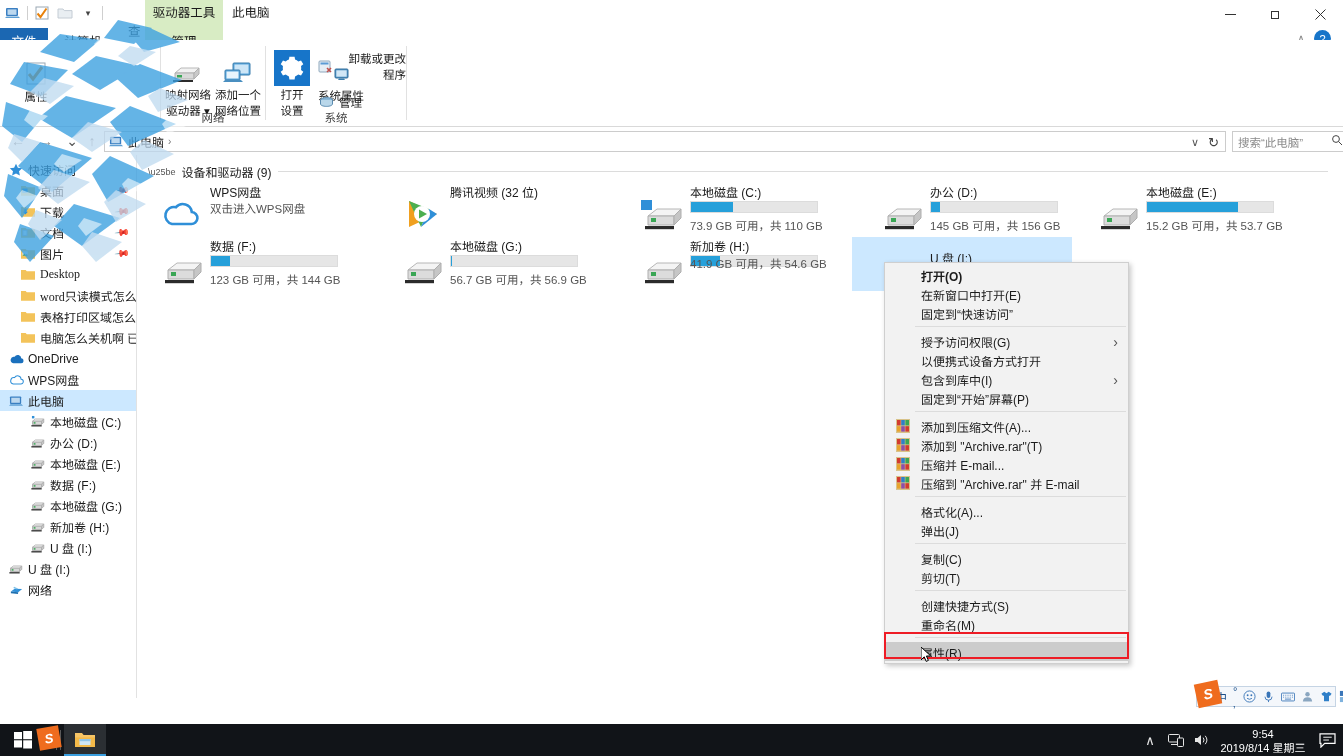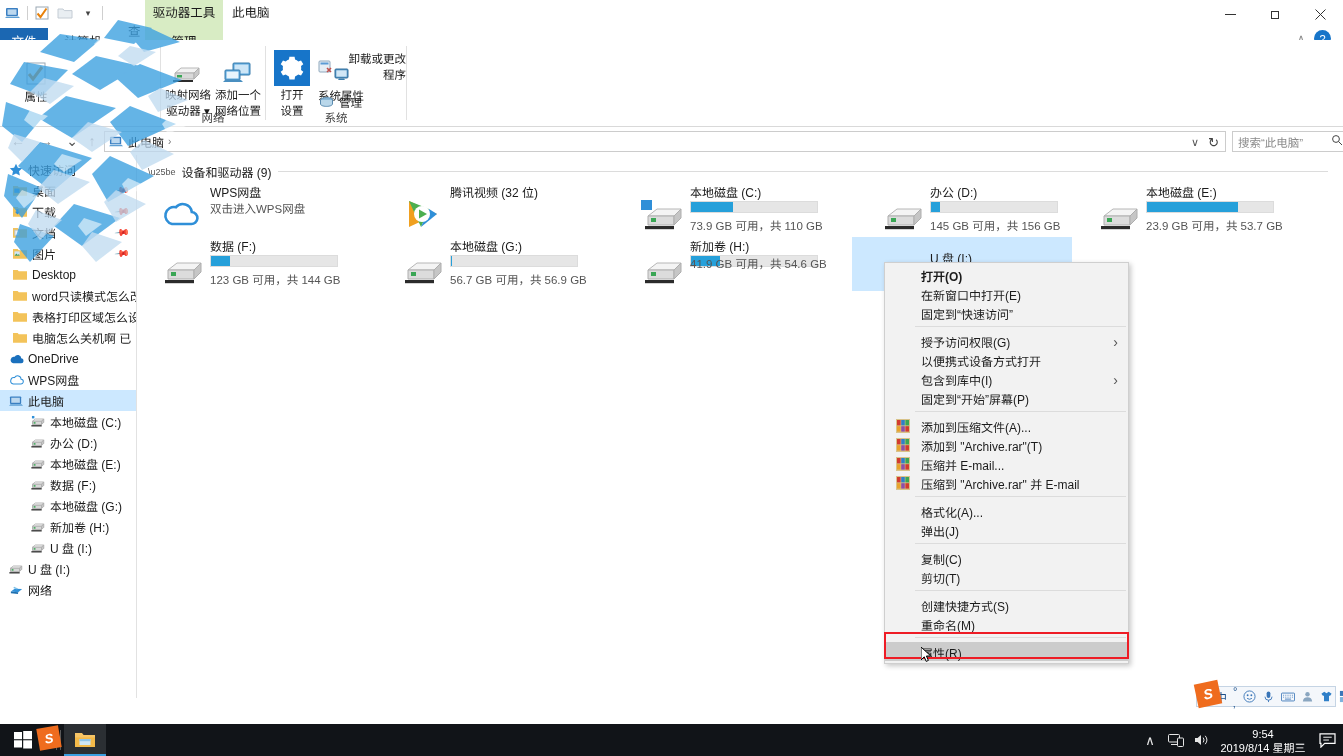--- a/index.html
+++ b/index.html
@@ -70,21 +70,21 @@
   
   .sidebar { position:absolute; left:0; top:155px; width:137px; height:543px;
              background:#fff; border-right:1px solid #e2e2e2; overflow:hidden; }
   .nav-item { position:relative; height:21px; display:flex; align-items:center; font-size:12px;
               color:#1b1b1b; white-space:nowrap; }
   .nav-item.sel { background:#cce8ff; }
   .nav-ico-box { width:16px; height:16px; margin-right:4px; display:flex; align-items:center;
                  justify-content:center; flex:0 0 16px; }
   .pin { position:absolute; right:8px; color:#9a9a9a; font-size:10px; }
   .lvl0 { padding-left:8px; }
-  .lvl1 { padding-left:12px; }
+  .lvl1 { padding-left:20px;font-family:Liberation Serif, serif; }
   .lvl2 { padding-left:30px; }
 
   
   .content { position:absolute; left:138px; top:155px; width:1205px; height:543px; background:#fff; }
   .grouphdr { position:absolute; left:10px; top:8px; display:flex; align-items:center; gap:6px; width:1180px; }
   .grouphdr-txt { font-size:12px; color:#1b1b1b; white-space:nowrap; }
   .grouphdr-line { flex:1; height:1px; background:#dcdcdc; }
   .grouphdr-chev { color:#555; font-size:9px; }
   .tile { position:absolute; width:186px; height:54px; }
   .tile.sel { background:#cce8ff; }
@@ -626,21 +626,21 @@
               <path d="M8 18h26v9H8z" fill="#dcdcdc" stroke="#aeaeae"></path>
               <path d="M34 18l7-7v9l-7 7z" fill="#c6c6c6" stroke="#aeaeae"></path>
               <path d="M11 20h5v4h-5z" fill="#3aa655"></path>
               <path d="M5 28h29v3.2H5z" fill="#2b2b2b"></path>
             </svg>
           </div>
           <div class="tile-name">本地磁盘 (E:)</div>
           <div class="bar-out">
             <div class="bar-in" style="width: 72%;"></div>
           </div>
-          <div class="tile-sub" style="top: 34px;">23.9 GB 可用，共 53.7 GB</div>
+          <div class="tile-sub" style="top: 34px;">15.2 GB 可用，共 53.7 GB</div>
         </div>
         <div class="tile" style="left: 14px; top: 82px;">
           <div class="tile-ico">
             <svg width="44" height="32" viewBox="0 0 44 32">
               <path d="M8 18l9-7h24l-7 7z" fill="#f4f4f4" stroke="#b6b6b6"></path>
               <path d="M8 18h26v9H8z" fill="#dcdcdc" stroke="#aeaeae"></path>
               <path d="M34 18l7-7v9l-7 7z" fill="#c6c6c6" stroke="#aeaeae"></path>
               <path d="M11 20h5v4h-5z" fill="#3aa655"></path>
               <path d="M5 28h29v3.2H5z" fill="#2b2b2b"></path>
             </svg>

